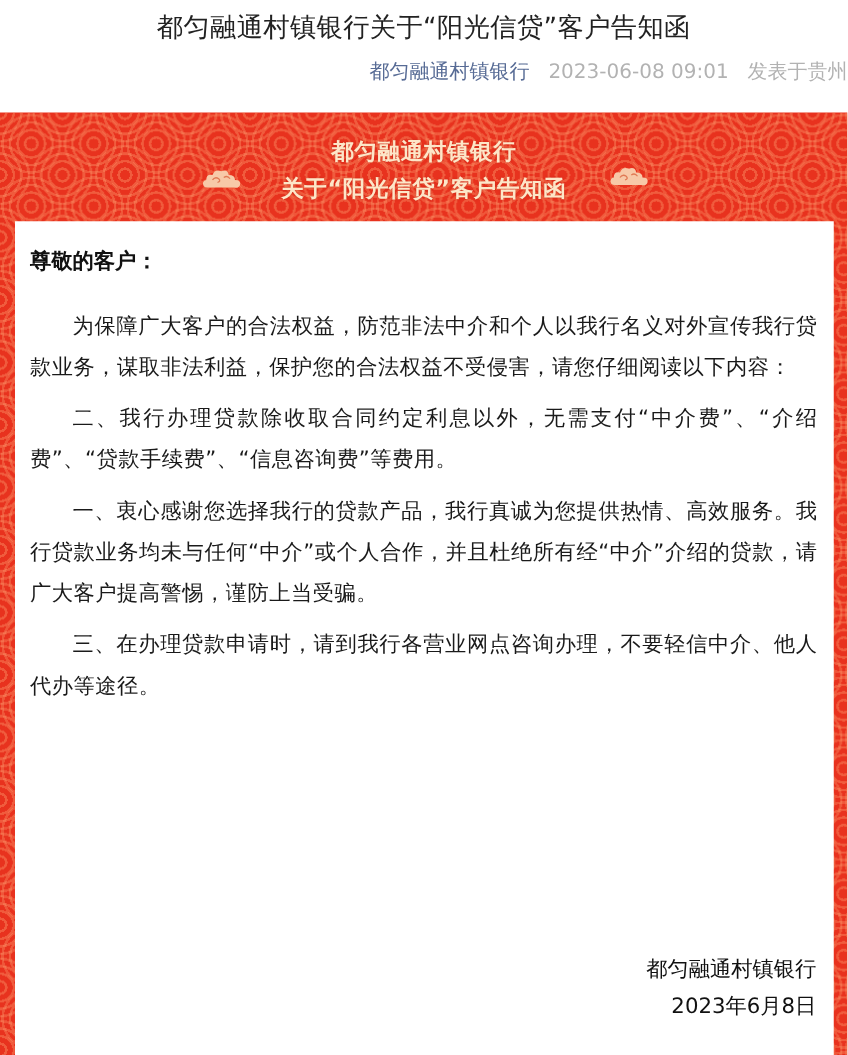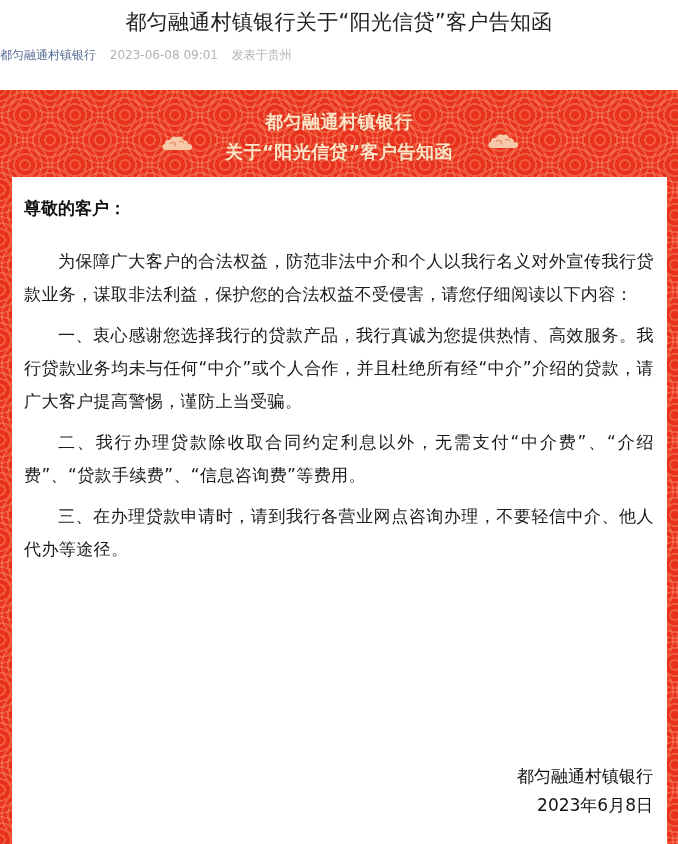--- a/index.html
+++ b/index.html
@@ -6,21 +6,21 @@
     html, body { width: 678px; height: 844px; overflow: hidden; background: #ffffff; }
     body { font-family: "DejaVu Sans", "Liberation Sans", sans-serif; color: #111; position: relative; }
 
     .article-header { position: absolute; left: 0; top: 0; width: 678px; height: 90px; background: #fff; }
     .article-title {
       position: absolute; left: 0; right: 0; top: 8px;
       text-align: center; font-size: 21px; color: #222; letter-spacing: 0.3px;
     }
     .article-meta {
       position: absolute; left: 0; right: 0; top: 47px;
-      text-align: left; font-size: 12px;
+      text-align: right; font-size: 16px;
     }
     .meta-author { color: #576b95; }
     .meta-time { color: #b2b2b2; margin-left: 10px; }
     .meta-loc { color: #b2b2b2; margin-left: 10px; }
 
     .poster {
       position: absolute; left: 0; top: 90px; width: 678px; height: 754px;
       background-color: #e8321e;
       background-image:
         radial-gradient(circle at 25px 25px, transparent 0 4px, rgba(255,170,120,0.35) 4px 6px, transparent 6px 10px, rgba(255,170,120,0.35) 10px 12px, transparent 12px 16px, rgba(255,170,120,0.35) 16px 18px, transparent 18px 22px, rgba(255,170,120,0.3) 22px 24px, transparent 24px),
@@ -86,22 +86,22 @@
   </svg>
   <div class="poster-title">
     <div>都匀融通村镇银行</div>
     <div>关于“阳光信贷”客户告知函</div>
   </div>
 
   <div class="content-card">
     <div class="greeting">尊敬的客户：</div>
     <div class="body-text">
       <p>为保障广大客户的合法权益，防范非法中介和个人以我行名义对外宣传我行贷款业务，谋取非法利益，保护您的合法权益不受侵害，请您仔细阅读以下内容：</p>
+      <p>二、我行办理贷款除收取合同约定利息以外，无需支付“中介费”、“介绍费”、“贷款手续费”、“信息咨询费”等费用。</p>
       <p>一、衷心感谢您选择我行的贷款产品，我行真诚为您提供热情、高效服务。我行贷款业务均未与任何“中介”或个人合作，并且杜绝所有经“中介”介绍的贷款，请广大客户提高警惕，谨防上当受骗。</p>
-      <p>二、我行办理贷款除收取合同约定利息以外，无需支付“中介费”、“介绍费”、“贷款手续费”、“信息咨询费”等费用。</p>
       <p>三、在办理贷款申请时，请到我行各营业网点咨询办理，不要轻信中介、他人代办等途径。</p>
     </div>
     <div class="signature">
       <div>都匀融通村镇银行</div>
       <div>2023年6月8日</div>
     </div>
   </div>
 </div>
 
 </body></html>

